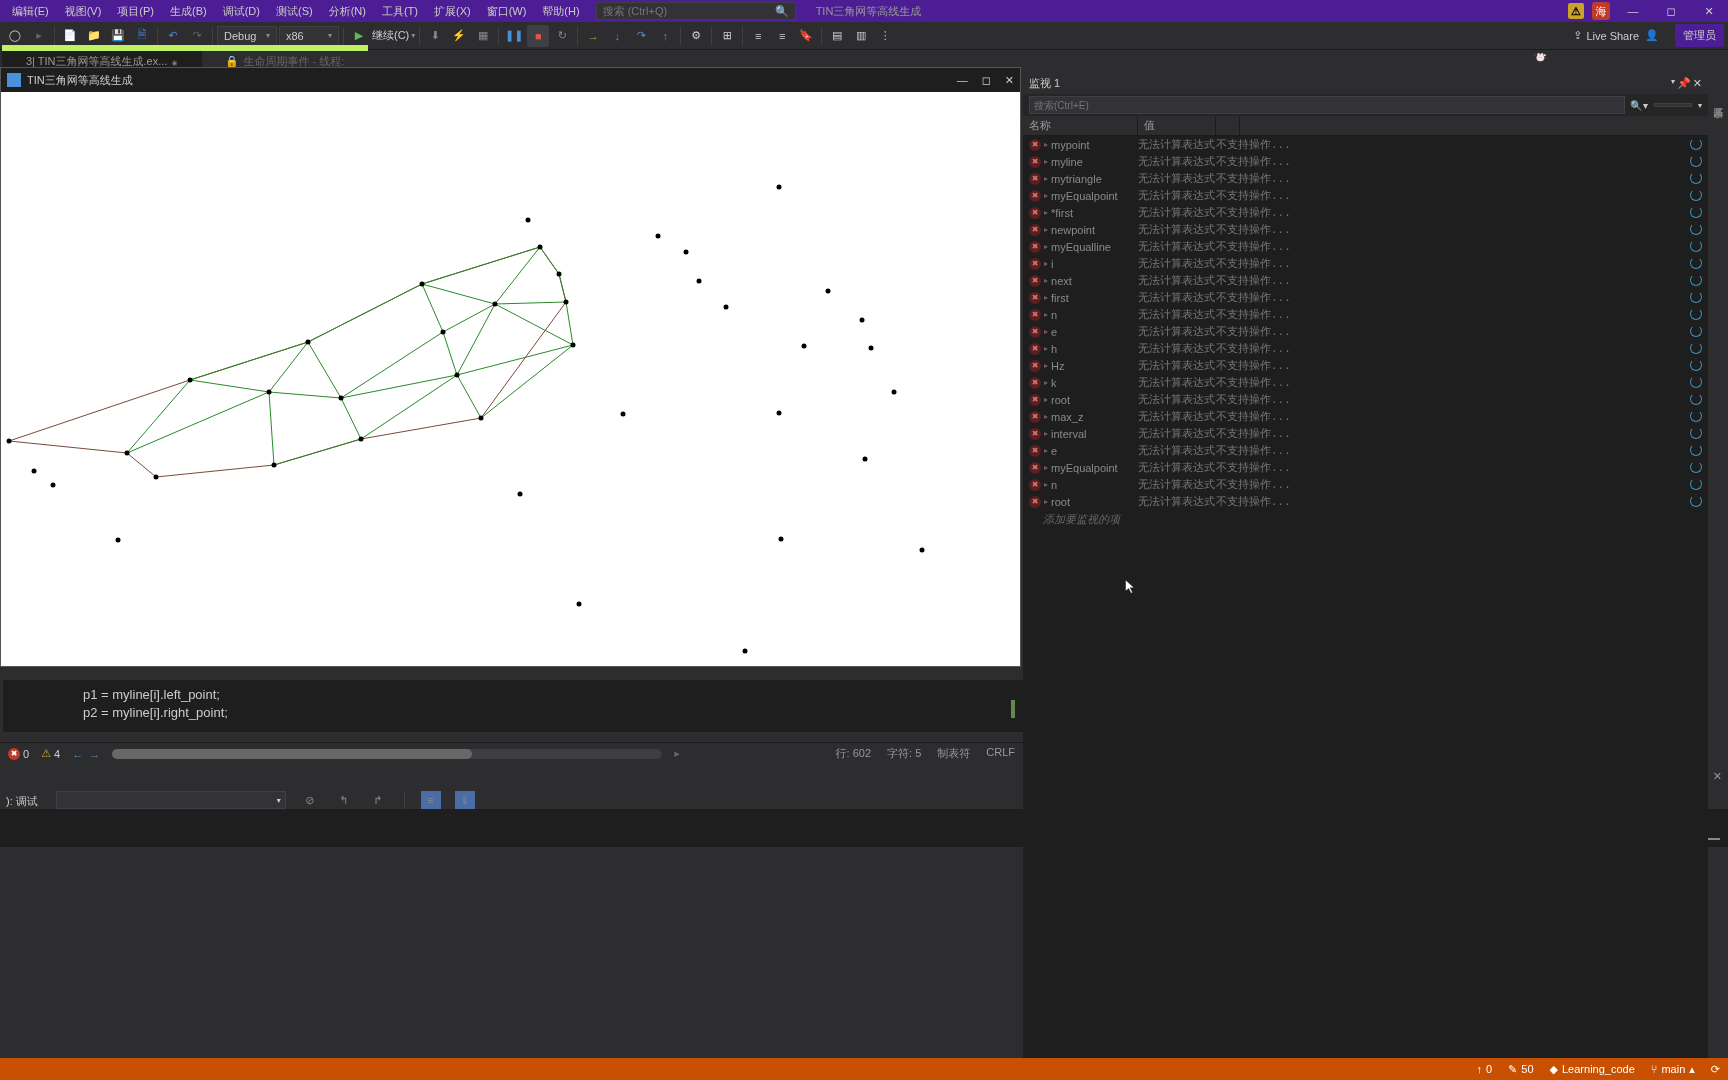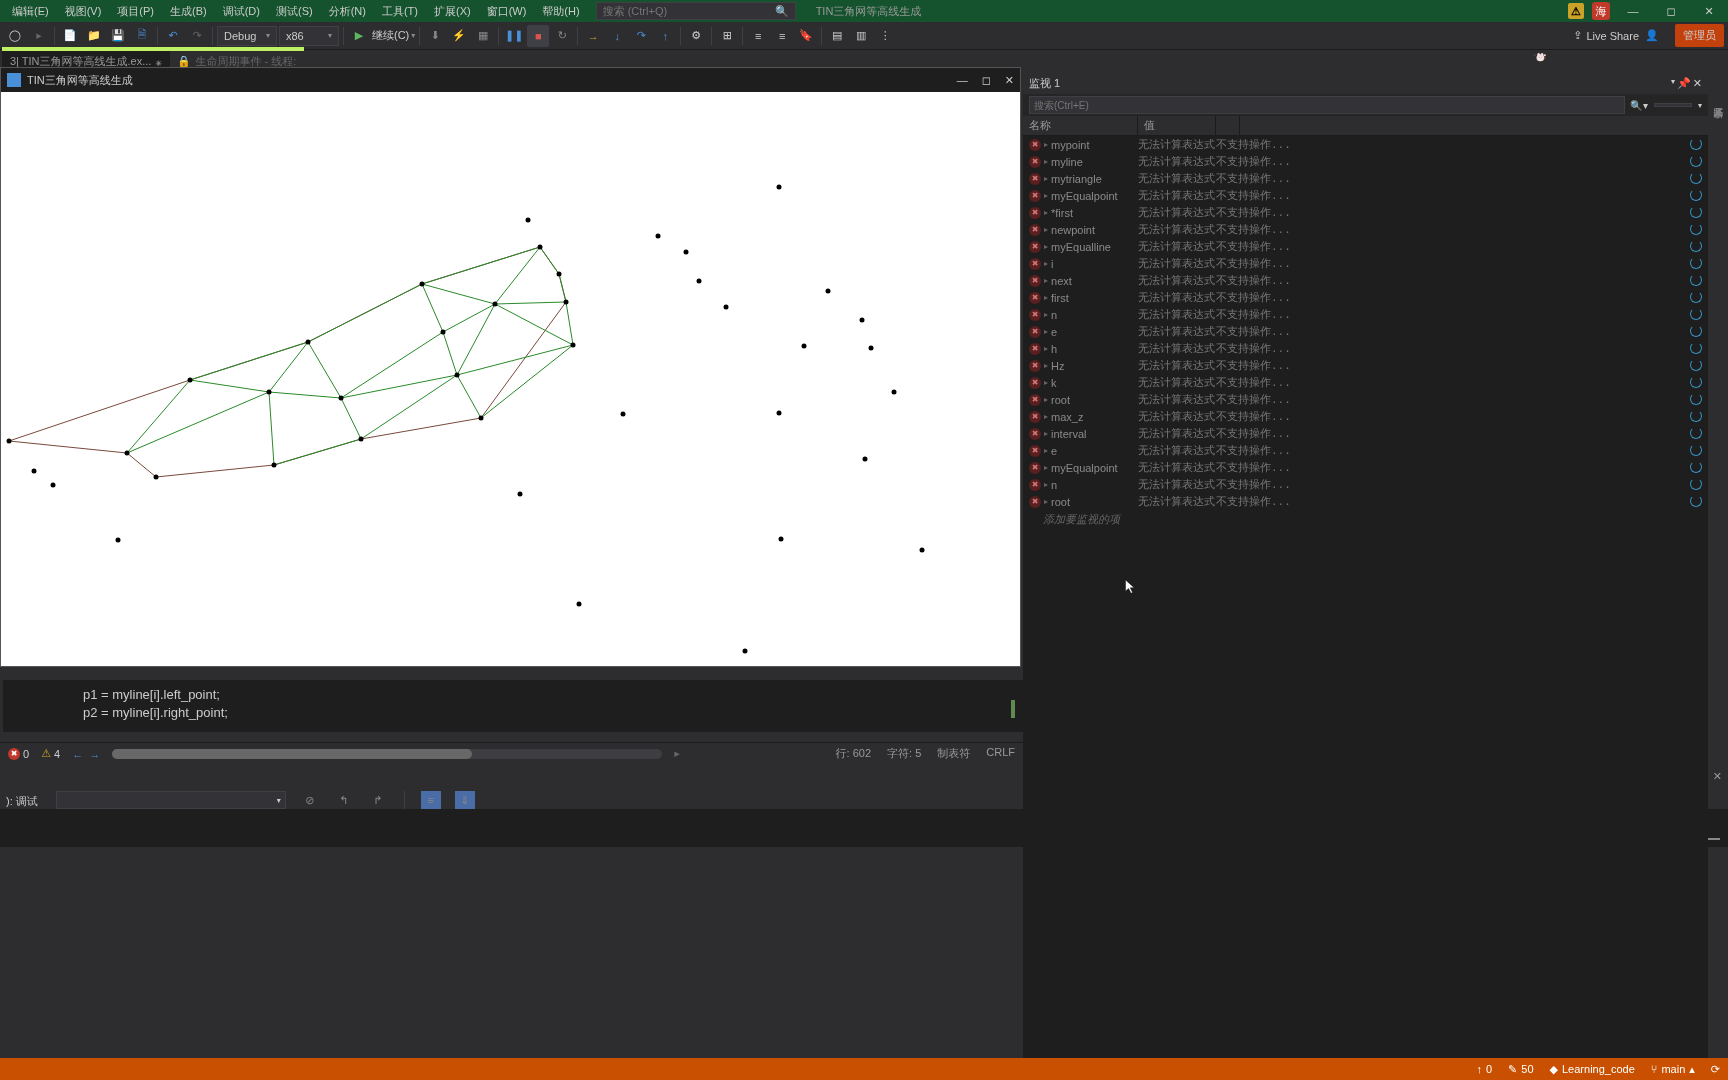--- a/index.html
+++ b/index.html
@@ -1,40 +1,40 @@
 <!DOCTYPE html>
 <html><head>
 <meta charset="utf-8">
 <style>
 * { margin: 0; padding: 0; box-sizing: border-box; font-family: "Microsoft YaHei", Segoe UI, sans-serif; }
 body { background: #2d2d30; color: #ccc; font-size: 11px; overflow: hidden; width: 1728px; height: 1080px; position: relative; }
 
-.menubar { height: 22px; background: #14532d; display: flex; align-items: center; padding: 0 4px; }
+.menubar { height: 22px; background: #4c1d95; display: flex; align-items: center; padding: 0 4px; }
 .menubar .menu-item { padding: 2px 8px; cursor: pointer; }
 .menubar .search-box { margin-left: 8px; background: #333337; border: 1px solid #3f3f46; height: 18px; width: 200px; display: flex; align-items: center; padding: 0 6px; }
 .menubar .search-box input { background: transparent; border: none; outline: none; color: #999; font-size: 11px; flex: 1; }
 .menubar .title-section { margin-left: 20px; color: #999; }
 .menubar .right-icons { margin-left: auto; display: flex; align-items: center; gap: 8px; }
 .badge-warn { display: inline-flex; align-items: center; justify-content: center; background: #c9a227; width: 16px; height: 16px; border-radius: 2px; color: #000; font-weight: bold; }
 .badge-user { display: inline-flex; align-items: center; justify-content: center; background: #c0392b; width: 18px; height: 18px; border-radius: 3px; color: #fff; }
 .win-btn { width: 30px; height: 20px; display: flex; align-items: center; justify-content: center; color: #ccc; }
 
 .toolbar { height: 28px; background: #2d2d30; border-bottom: 1px solid #1b1b1c; display: flex; align-items: center; padding: 0 4px; gap: 2px; }
 .tb-btn { width: 22px; height: 22px; display: flex; align-items: center; justify-content: center; color: #ccc; }
 .tb-sep { width: 1px; height: 18px; background: #3f3f46; margin: 0 2px; }
 .tb-combo { background: #333337; border: 1px solid #3f3f46; height: 20px; padding: 0 6px; display: flex; align-items: center; min-width: 60px; font-size: 11px; color: #ccc; }
 .tb-combo .chev { margin-left: auto; font-size: 8px; color: #888; }
 .tb-play { color: #5cb85c; }
 .tb-stop { color: #d9534f; background: #3f3f46; border-radius: 2px; }
 .tb-pause { color: #4a90d9; }
 .live-share { display: flex; align-items: center; gap: 4px; color: #ccc; }
-.admin-badge { background: #c2410c; padding: 4px 8px; border-radius: 2px; margin-left: 10px; }
+.admin-badge { background: #4c1d95; padding: 4px 8px; border-radius: 2px; margin-left: 10px; }
 
 .tabs-row { height: 22px; background: #2d2d30; display: flex; align-items: flex-end; padding-left: 2px; }
-.tab { background: #1e1e1e; padding: 3px 8px; font-size: 11px; color: #999; border-top: 4px solid #bef264; display: flex; align-items: center; gap: 4px; }
+.tab { background: #1e1e1e; padding: 3px 24px; font-size: 11px; color: #999; border-top: 6px solid #bef264; display: flex; align-items: center; gap: 4px; }
 .tab.inactive { background: #2d2d30; color: #666; }
 .tab .dirty { color: #888; }
 
 .app-window { position: absolute; left: 0; top: 67px; width: 1021px; height: 600px; background: #fff; border: 1px solid #555; z-index: 5; }
 .app-titlebar { height: 24px; background: #1e1e1e; display: flex; align-items: center; padding: 0 6px; color: #ccc; font-size: 11px; }
 .app-titlebar .app-icon { width: 14px; height: 14px; background: #4a90d9; margin-right: 6px; }
 .app-titlebar .win-controls { margin-left: auto; display: flex; gap: 14px; }
 .app-canvas { position: relative; width: 100%; height: calc(100% - 24px); background: #fff; }
 
 .code-area { position: absolute; left: 0; top: 680px; width: 1023px; height: 52px; background: #1e1e1e; padding: 6px 80px; font-family: Consolas, monospace; font-size: 13px; color: #ccc; border-left: 3px solid #2d2d30; }

